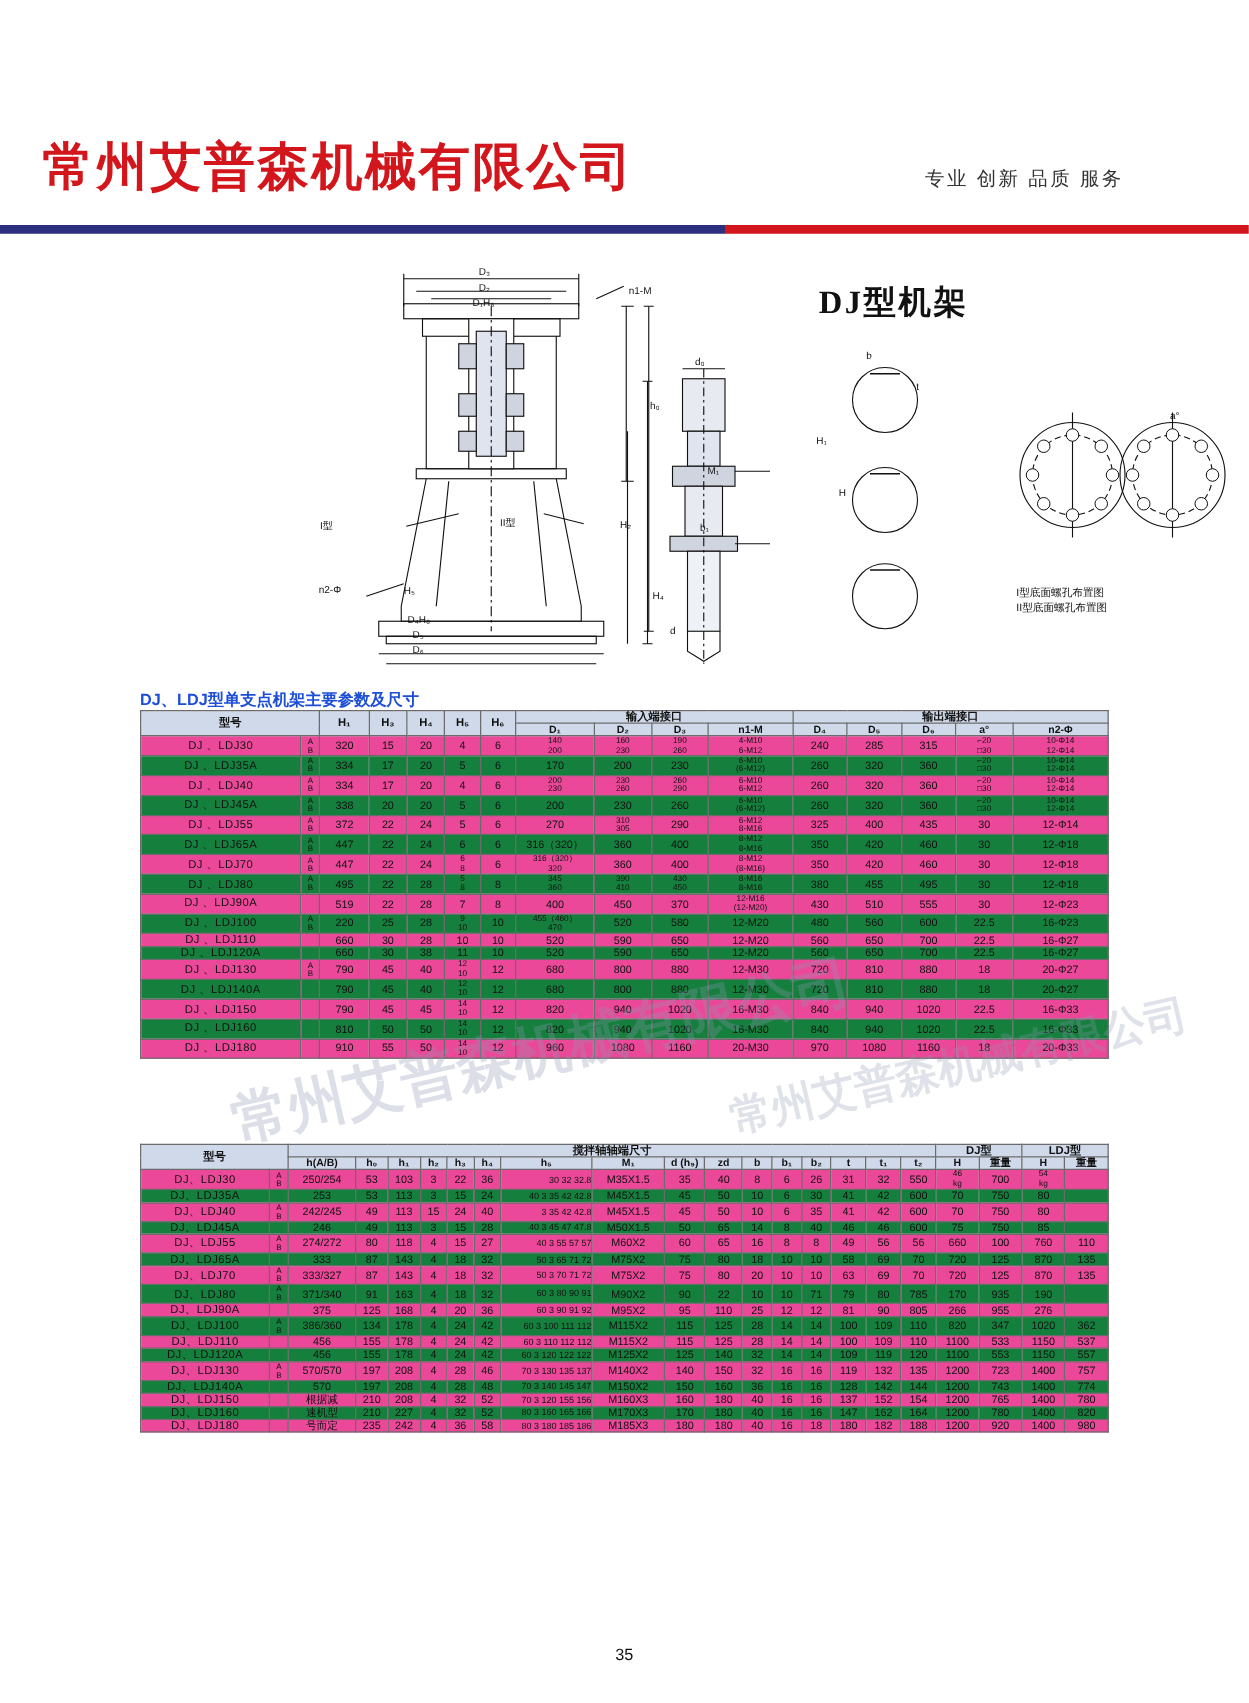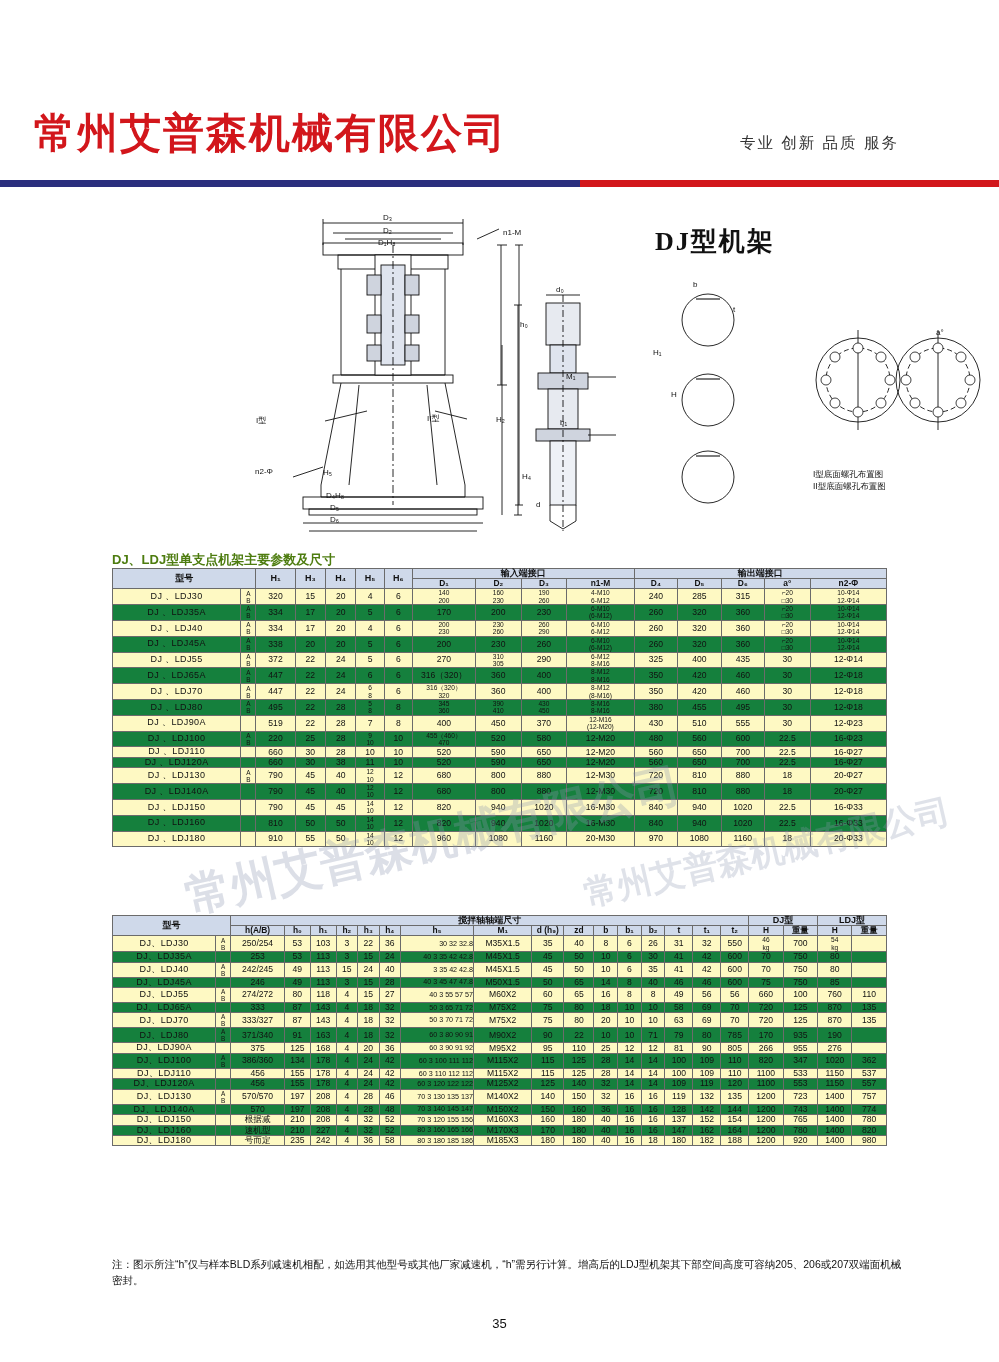--- a/index.html
+++ b/index.html
@@ -43,36 +43,36 @@
     font-size:8.5px;line-height:12px;color:#111;
   }
 
   
   .sv{position:absolute;}
   .lbl{position:absolute;font-size:8px;color:#111;font-family:"Liberation Sans",sans-serif;}
 
   
   .sec-cap{
     position:absolute;left:112px;top:551px;
-    font-size:13px;font-weight:bold;color:#4d7c0f;
+    font-size:13px;font-weight:bold;color:#1d4ed8;
   }
 
   
   table{border-collapse:collapse;position:absolute;table-layout:fixed;}
   table td, table th{
     border:1px solid #6b6b6b;
     font-size:8.6px;text-align:center;vertical-align:middle;
     padding:0;line-height:1.05;color:#111;
     font-family:"Liberation Sans", sans-serif;
   }
   .t1{left:112px;top:568px;width:775px;}
   .t2{left:112px;top:915px;width:775px;}
   .hdr{background:#cfd9ea;font-weight:bold;font-size:9px;}
   .hdr2{background:#cfd9ea;font-weight:bold;font-size:8.4px;}
-  .rowA{background:#fef9c3;}
+  .rowA{background:#ec4899;}
   .rowB{background:#15803d;}
   .model{font-size:9px;letter-spacing:0.4px;}
   .ab{font-size:6.4px;line-height:7px;}
   .tiny{font-size:6.6px;line-height:7.4px;}
   .tiny2{font-size:7.2px;line-height:8px;text-align:right;}
 
   
   .footnote{
     position:absolute;left:112px;top:1256px;width:790px;
     font-size:10.5px;line-height:16px;color:#111;
@@ -162,21 +162,21 @@
     <div class="lbl" style="left:275px;top:13px;">D₃</div>
     <div class="lbl" style="left:275px;top:26px;">D₂</div>
     <div class="lbl" style="left:270px;top:38px;">D₁H₈</div>
     <div class="lbl" style="left:395px;top:28px;">n1-M</div>
     <div class="lbl" style="left:545px;top:148px;">H₁</div>
     <div class="lbl" style="left:563px;top:190px;">H</div>
     <div class="lbl" style="left:215px;top:268px;">H₅</div>
     <div class="lbl" style="left:414px;top:272px;">H₄</div>
     <div class="lbl" style="left:147px;top:267px;">n2-Φ</div>
     <div class="lbl" style="left:148px;top:215px;">I型</div>
-    <div class="lbl" style="left:319px;top:213px;">II型</div>
+    <div class="lbl" style="left:292px;top:213px;">II型</div>
     <div class="lbl" style="left:218px;top:291px;">D₄H₈</div>
     <div class="lbl" style="left:222px;top:303px;">D₅</div>
     <div class="lbl" style="left:222px;top:315px;">D₆</div>
 
     <svg class="sv" style="left:380px;top:85px;" width="180" height="250" viewBox="0 0 180 250">
       <g stroke="#111" fill="none" stroke-width="0.9">
         <rect x="58" y="18" width="34" height="42" fill="#e7eaf0"></rect>
         <rect x="62" y="60" width="26" height="28" fill="#dfe4ee"></rect>
         <rect x="50" y="88" width="50" height="16" fill="#cfd4de"></rect>
         <rect x="60" y="104" width="30" height="40" fill="#e7eaf0"></rect>
@@ -1064,16 +1064,15 @@
           <td>920</td>
           <td>1400</td>
           <td>980</td>
         </tr>
       </tbody>
   </table>
 
   <div class="watermark">常州艾普森机械有限公司</div>
   <div class="watermark2">常州艾普森机械有限公司</div>
 
-  <div class="footnote">注：图示所注“h”仅与样本BLD系列减速机相配，如选用其他型号或其他厂家减速机，“h”需另行计算。增高后的LDJ型机架其下部空间高度可容纳205、206或207双端面机械密封。</div>
   <div class="pageno">35</div>
 
 </div>
 
 </body></html>

